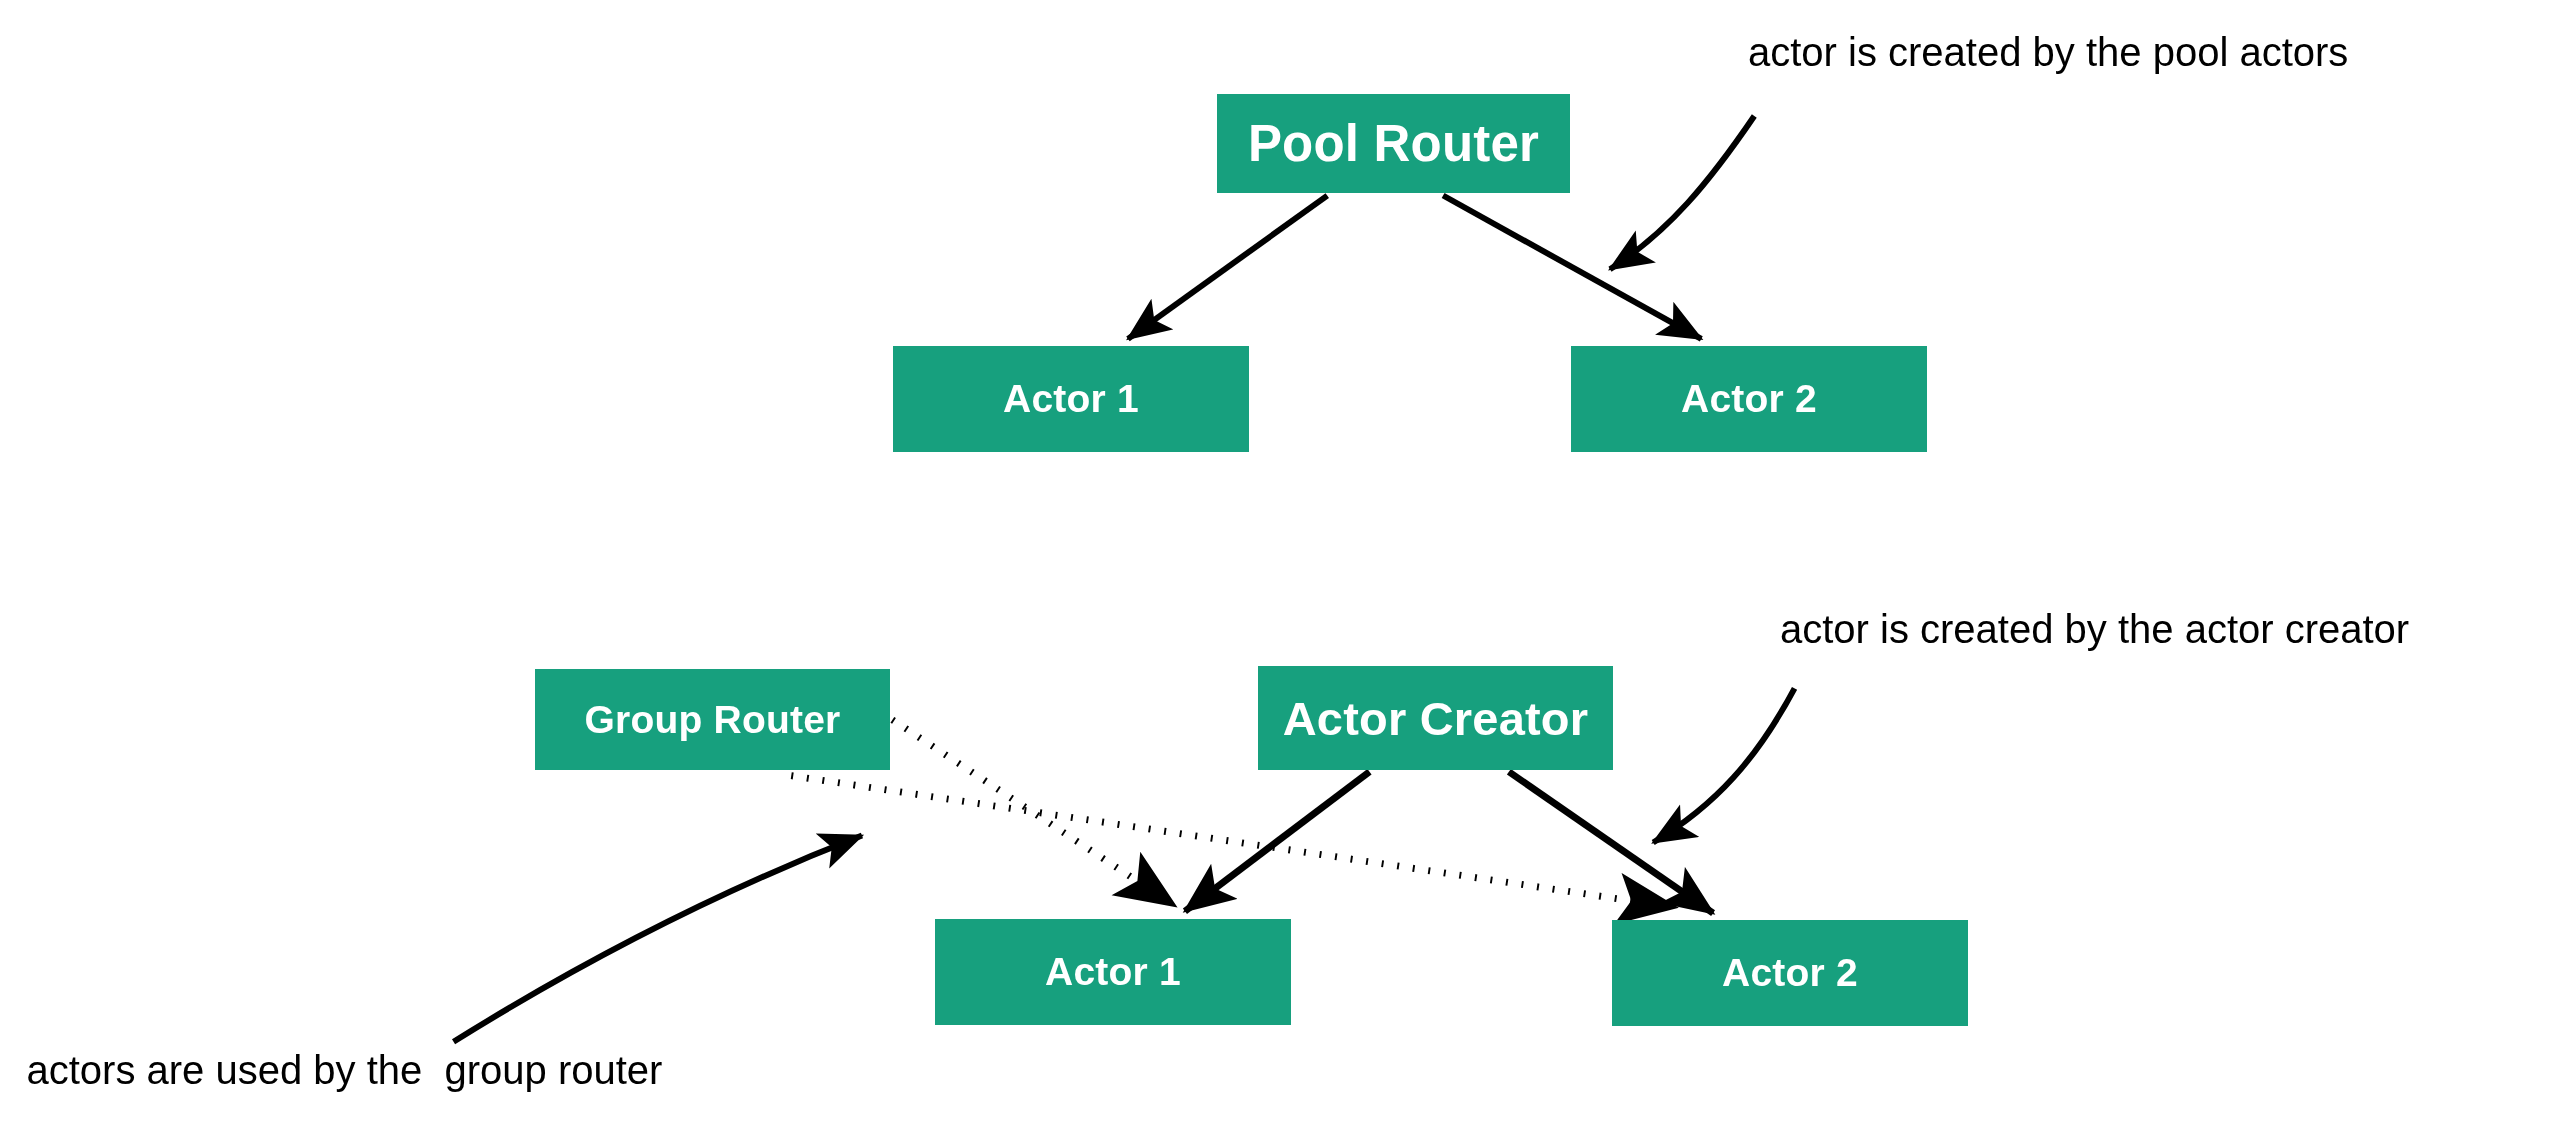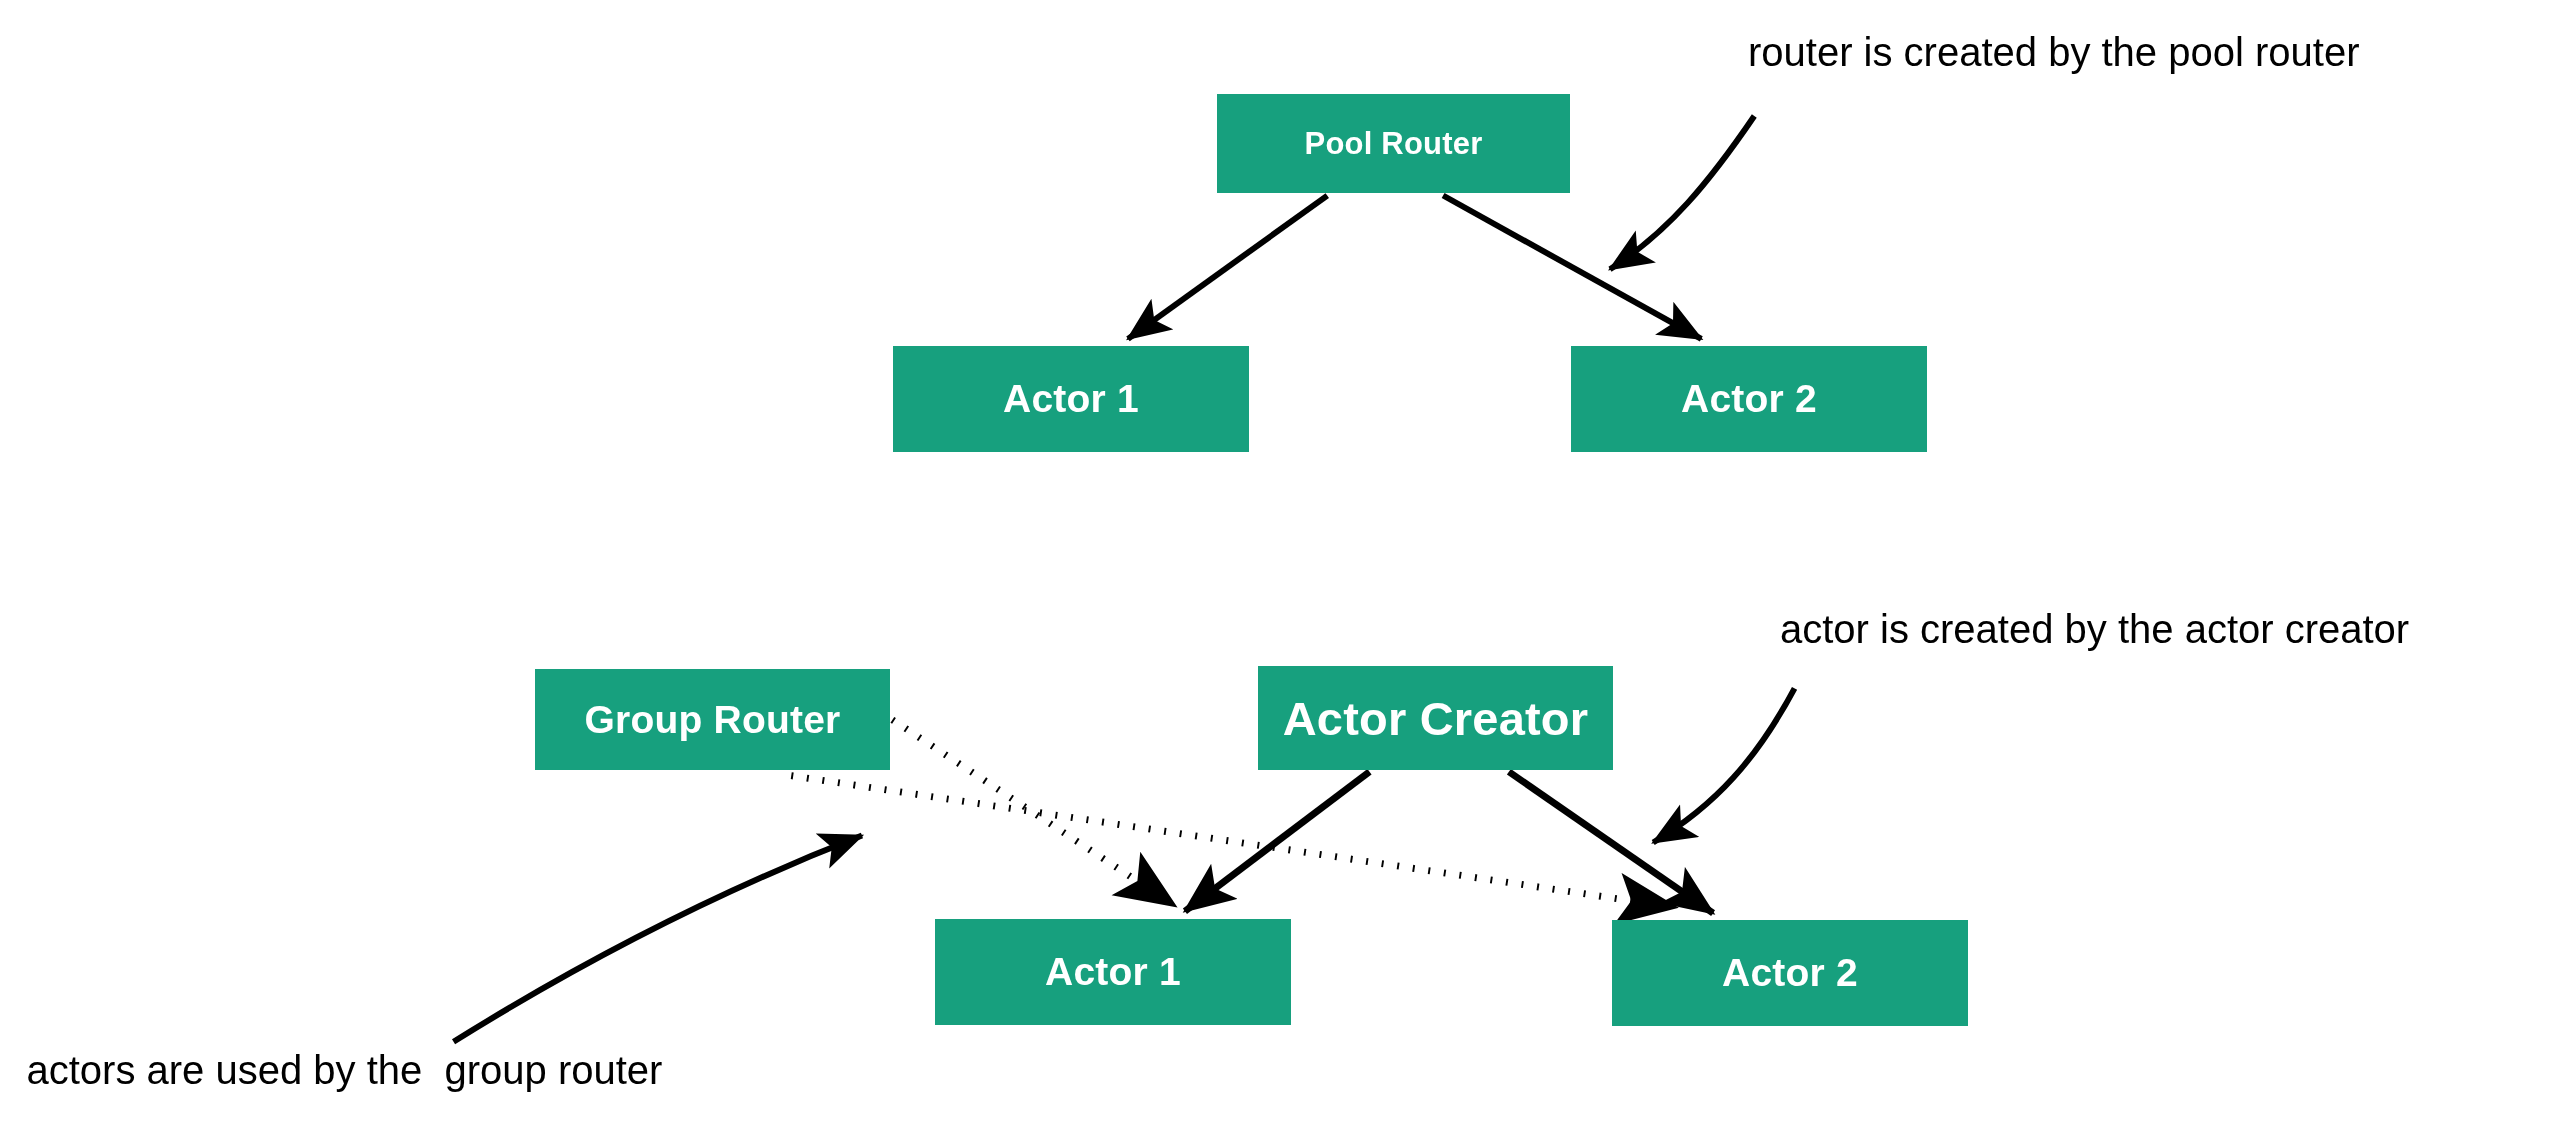--- a/index.html
+++ b/index.html
@@ -76,34 +76,34 @@
 
     <line x1="1395" y1="786" x2="1207" y2="928" stroke="#000000" stroke-width="7" marker-end="url(#head-solid)"></line>
 
     <line x1="1537" y1="786" x2="1745" y2="930" stroke="#000000" stroke-width="7" marker-end="url(#head-solid)"></line>
 
     <path d="M1828,701 C1790,772 1748,820 1684,858" fill="none" stroke="#000000" stroke-width="6" marker-end="url(#head-callout)"></path>
 
     <path d="M462,1061 C600,975 744,903 878,851" fill="none" stroke="#000000" stroke-width="6" marker-end="url(#head-callout)"></path>
   </svg>
 
-  <div class="node" style="left:1217px; top:94px; width:353px; height:99px; font-size:31px;">Pool Router</div>
+  <div class="node" style="left:1217px; top:94px; width:353px; height:99px; font-size:51px;">Pool Router</div>
 
   <div class="node" style="left:893px; top:346px; width:356px; height:106px; font-size:39px;">Actor 1</div>
 
   <div class="node" style="left:1571px; top:346px; width:356px; height:106px; font-size:39px;">Actor 2</div>
 
   <div class="node" style="left:535px; top:669px; width:355px; height:101px; font-size:39px;">Group Router</div>
 
   <div class="node" style="left:1258px; top:666px; width:355px; height:104px; font-size:47px;">Actor Creator</div>
 
   <div class="node" style="left:935px; top:919px; width:356px; height:106px; font-size:39px;">Actor 1</div>
 
   <div class="node" style="left:1612px; top:920px; width:356px; height:106px; font-size:39px;">Actor 2</div>
 
-  <div class="annotation" style="left:1748px; top:30px; font-size:40px;">router is created by the pool router</div>
+  <div class="annotation" style="left:1748px; top:30px; font-size:40px;">actor is created by the pool actors</div>
 
   <div class="annotation" style="left:26.5px; top:1048px; font-size:40px;">actors are used by the  group router</div>
 
   <div class="annotation" style="left:1780px; top:607px; font-size:40px;">actor is created by the actor creator</div>
 
 </div>
 
 
 </body></html>

